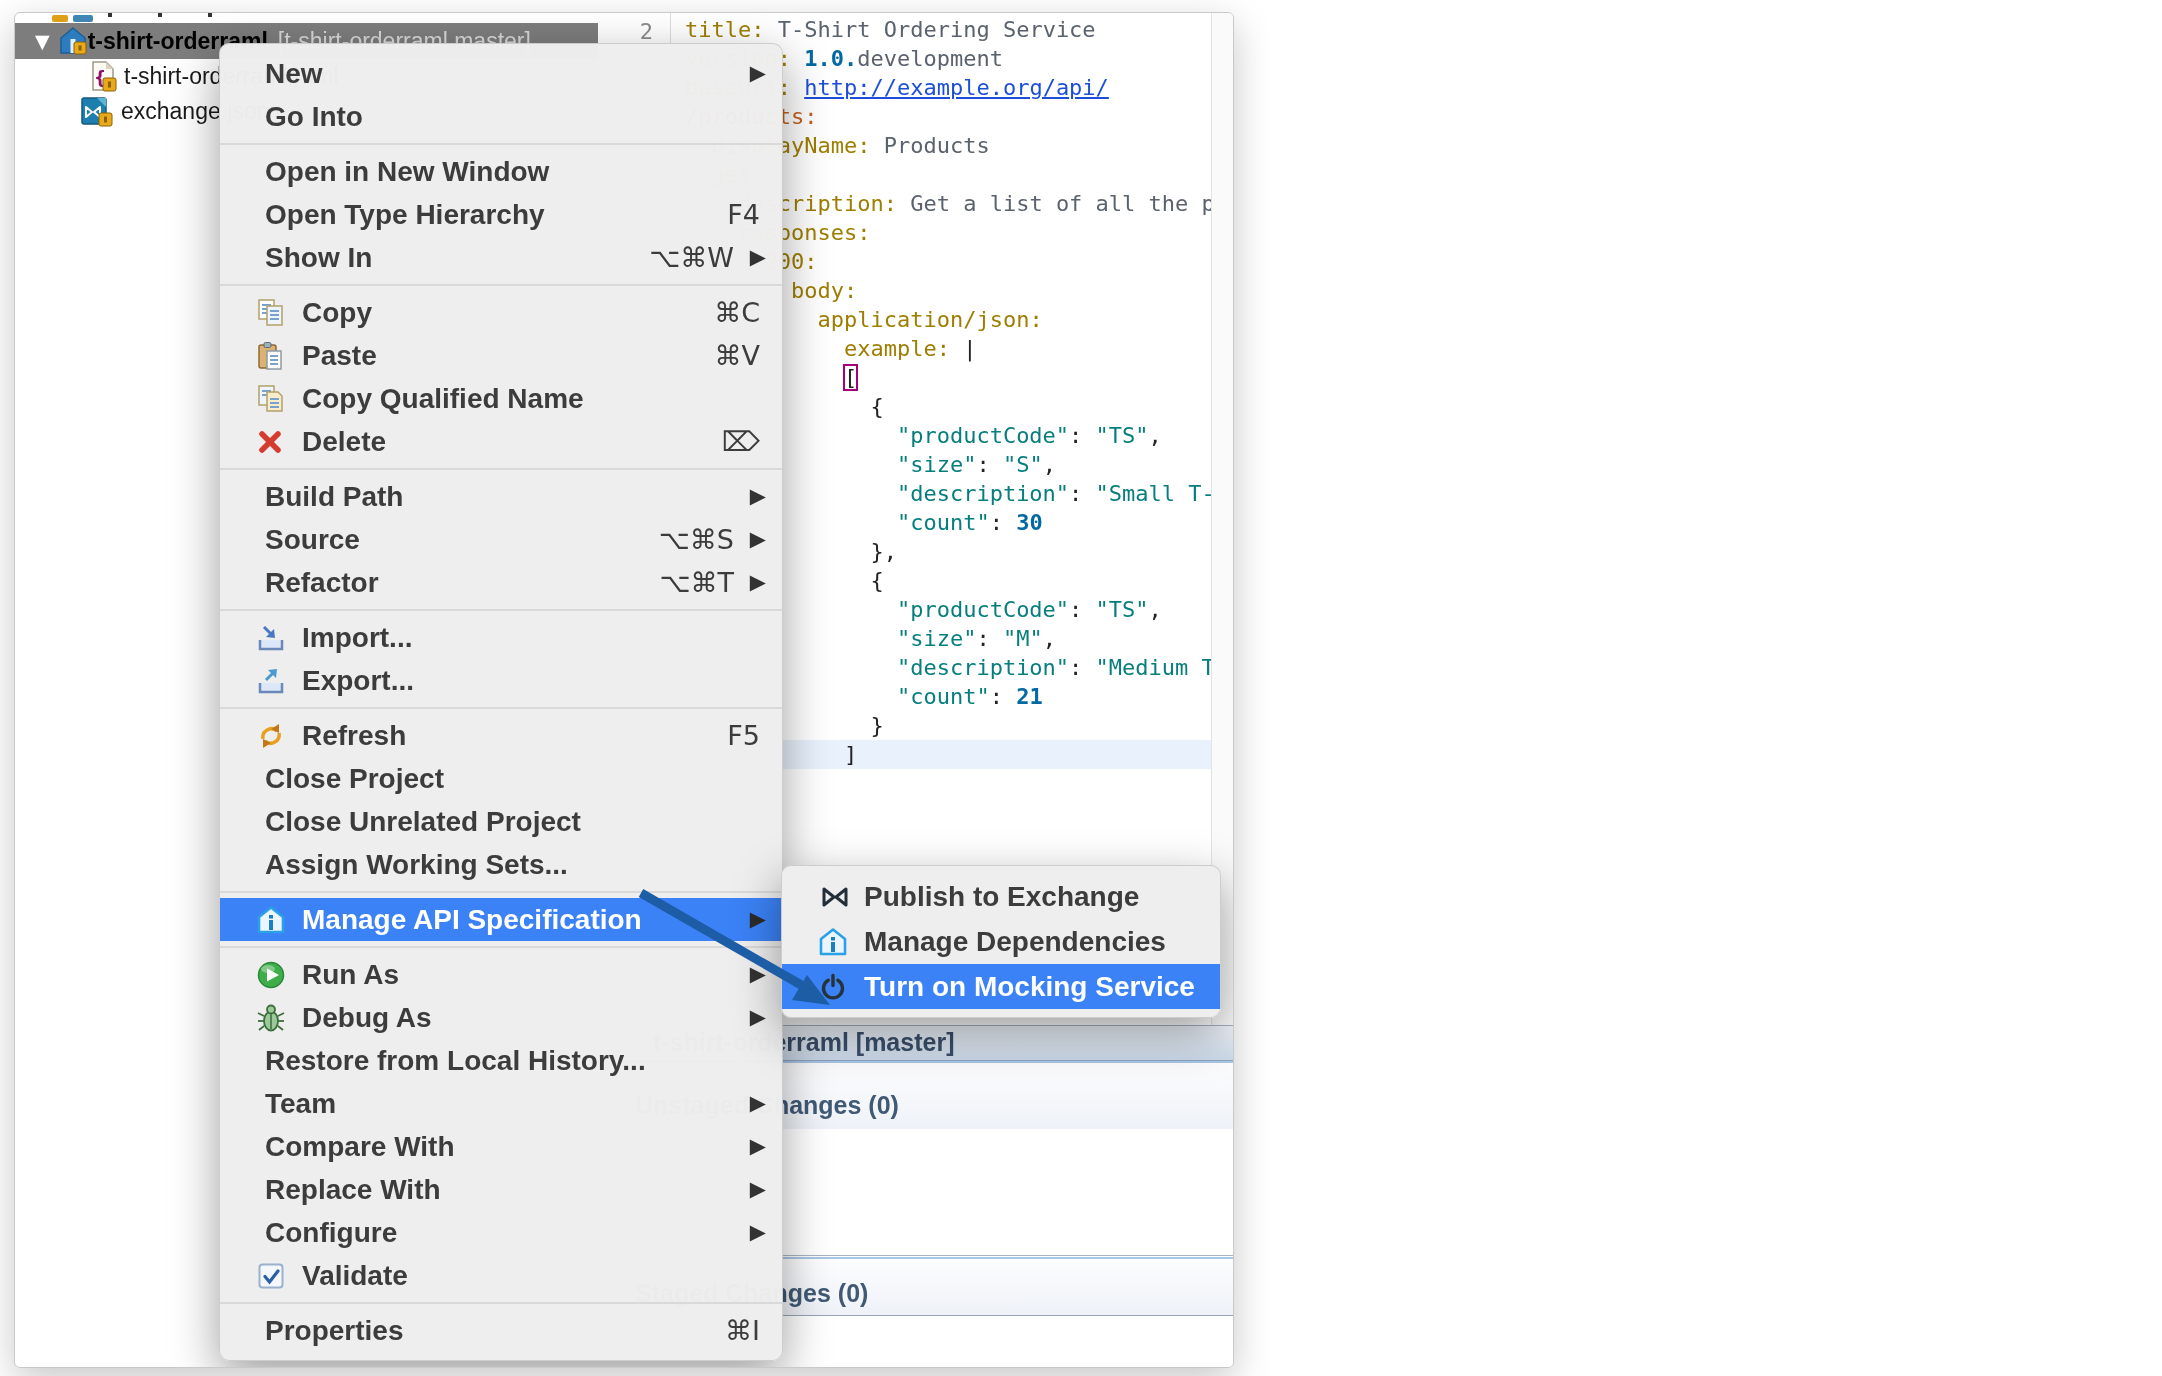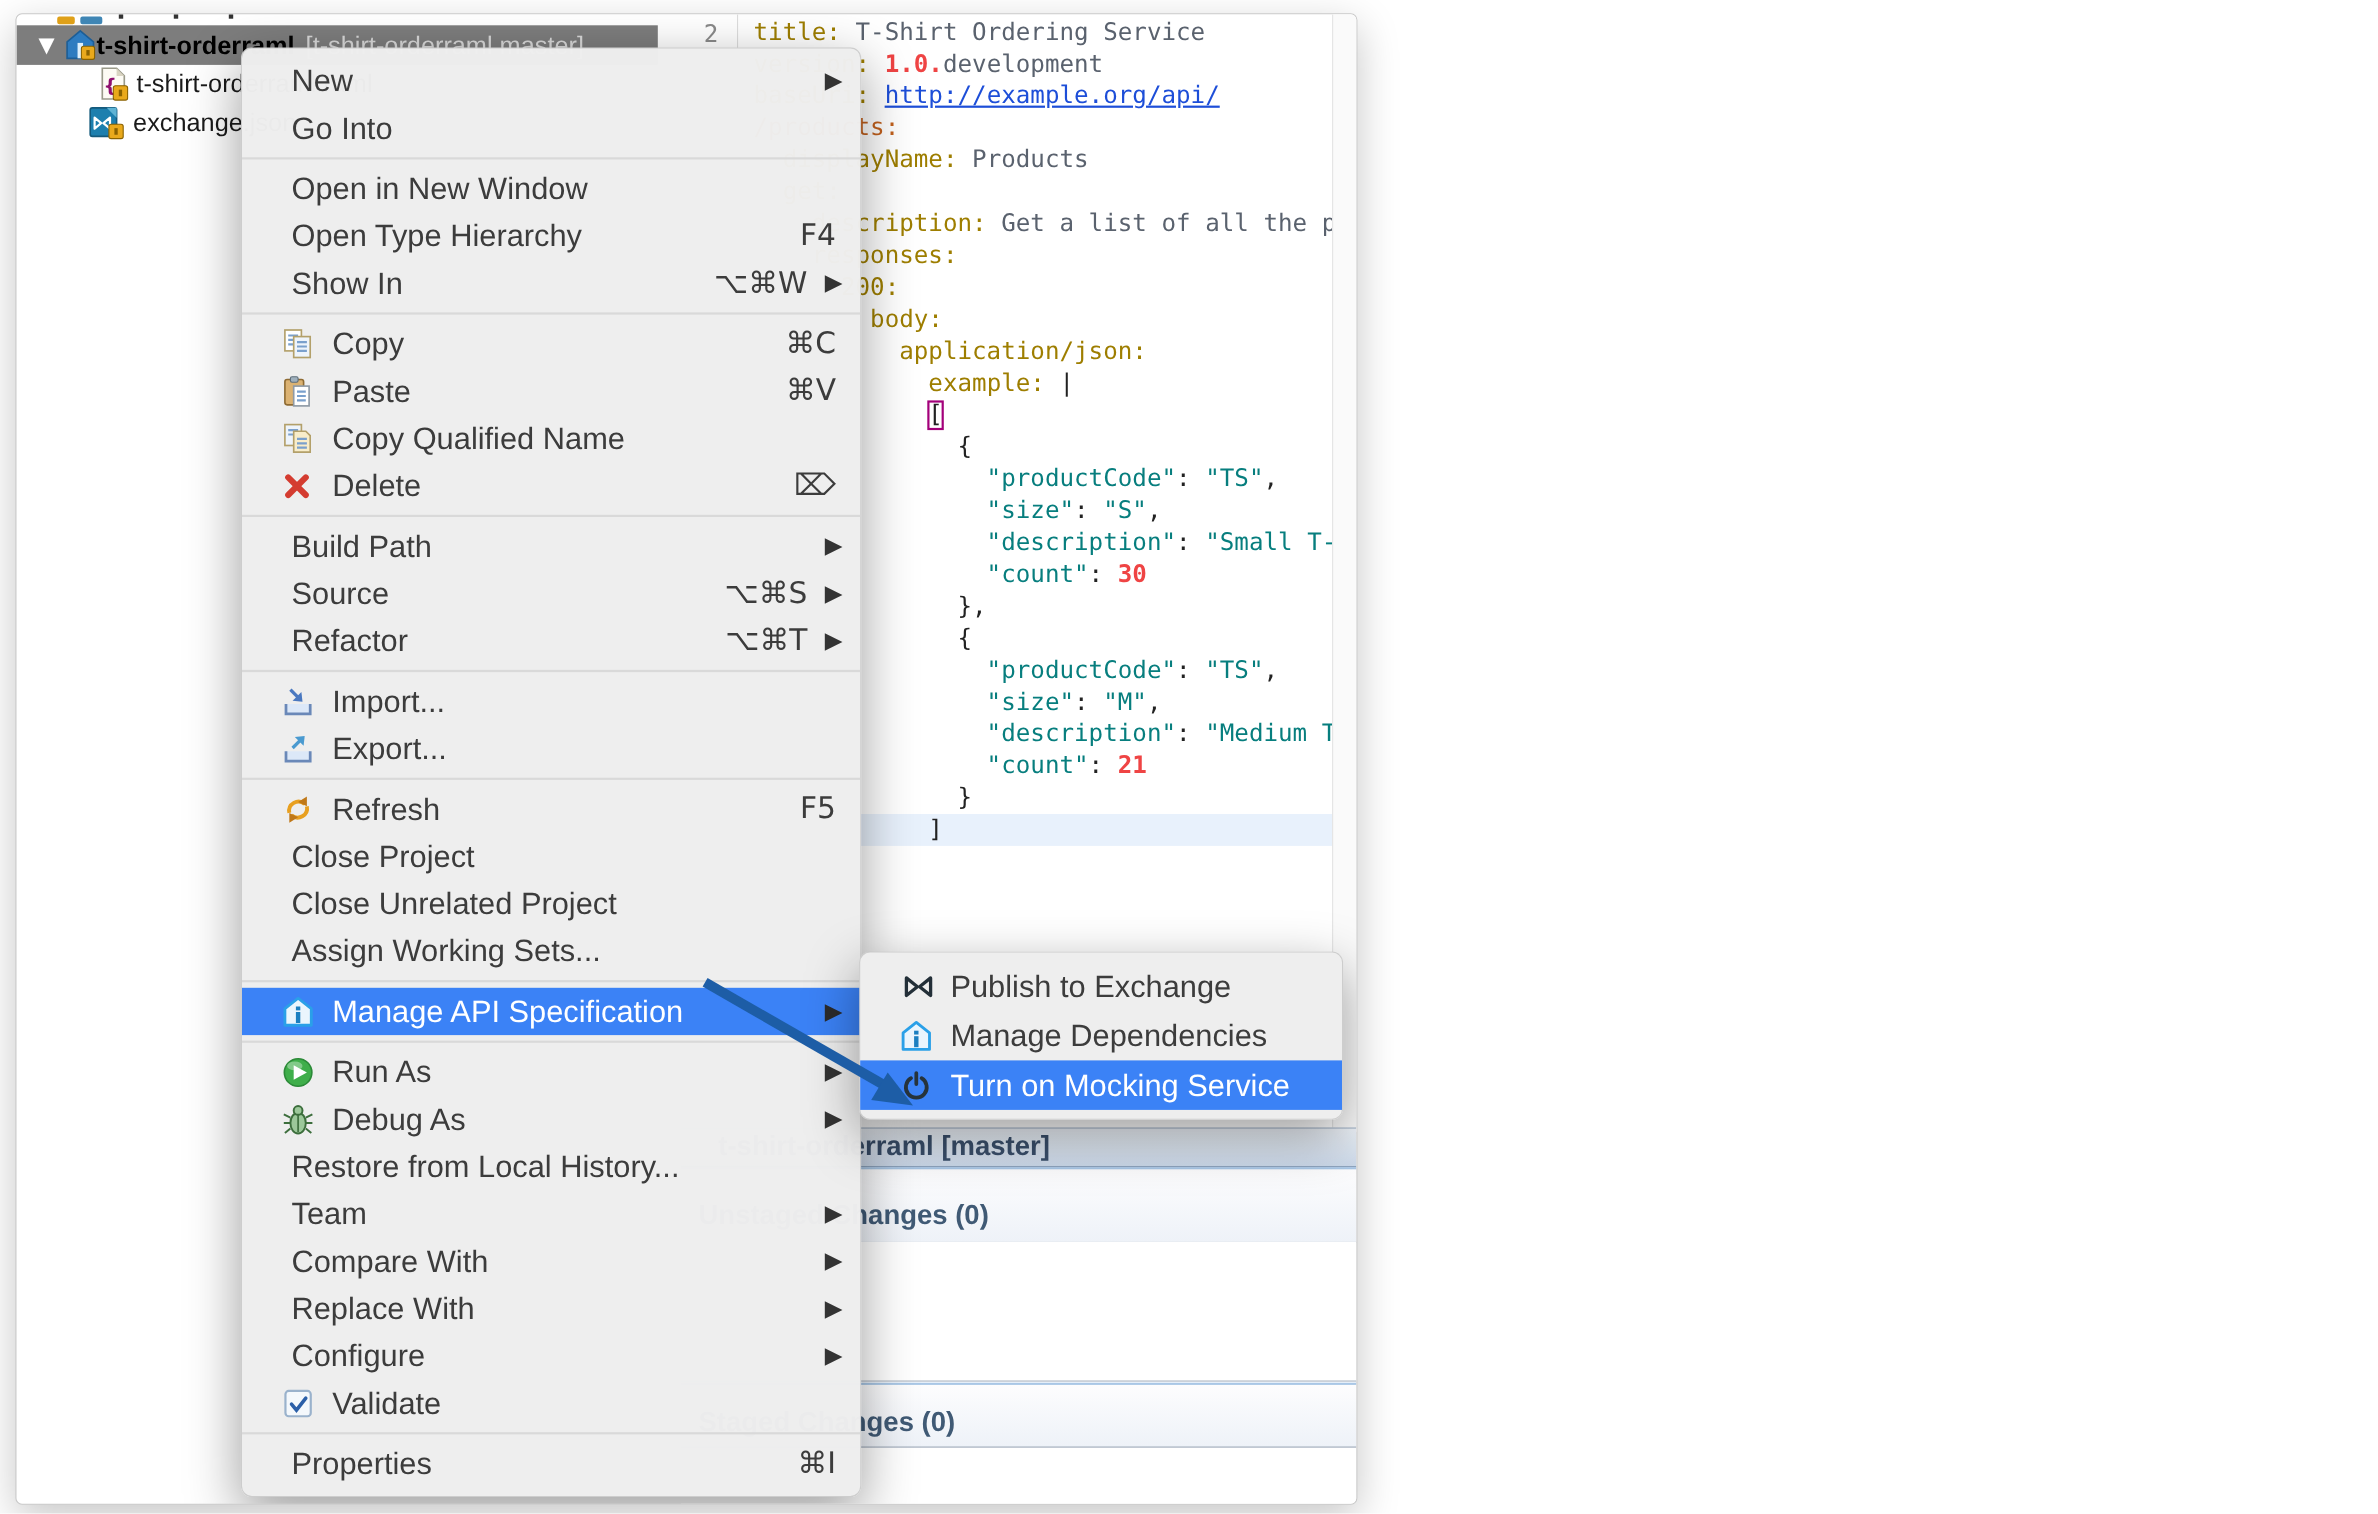--- a/index.html
+++ b/index.html
@@ -15,21 +15,21 @@
   .tree-row{position:absolute;display:flex;align-items:center;height:35px;color:#1a1a1a;font-size:23px;white-space:nowrap;}
   .caret{color:#ffffff;font-size:19px;margin:0 8px 0 20px;font-family:"DejaVu Sans",sans-serif;}
   .ticon{display:inline-block;line-height:0;}
   
   #gutter-num{position:absolute;left:604px;top:6px;width:34px;text-align:right;
       font-family:"DejaVu Sans Mono",monospace;font-size:22px;color:#8a8a8a;}
   #gutter-line{position:absolute;left:655px;top:0;width:1px;height:1016px;background:#dddddd;}
   #cur-line{position:absolute;left:643px;height:29px;width:553px;background:#e8f1fc;}
   #code{position:absolute;left:670px;top:2px;width:526px;overflow:hidden;}
   .cline{height:29px;line-height:29px;font-family:"DejaVu Sans Mono",monospace;font-size:22px;white-space:pre;}
-  .tk-k{color:#9e7e00;} .tk-r{color:#c2601c;} .tk-v{color:#5a626e;} .tk-n{color:#ef4444;font-weight:bold;}
+  .tk-k{color:#9e7e00;} .tk-r{color:#c2601c;} .tk-v{color:#5a626e;} .tk-n{color:#0369a1;font-weight:bold;}
   .tk-s{color:#077e7e;} .tk-p{color:#222222;}
   .tk-l{color:#1d4ed8;text-decoration:underline;text-align:right;}
   .tk-b{color:#222222;outline:2px solid #a3007a;outline-offset:-1px;}
   #ruler{position:absolute;left:1196px;top:0;width:22px;height:1016px;background:#fafafa;border-left:1px solid #e3e3e3;}
   
   #git-panel{position:absolute;left:604px;top:1012px;width:614px;height:342px;background:#ffffff;}
   #git-header{position:absolute;left:0;top:0;width:100%;height:34px;
       background:linear-gradient(#f0f5fb,#ccd9ea);border-top:1px solid #9fb2c8;border-bottom:1px solid #8fa5bf;}
   #git-header .t{position:absolute;left:34px;top:2px;font-size:25px;font-weight:bold;color:#3a4f6b;white-space:nowrap;}
   .git-sec{position:absolute;left:0;width:100%;background:linear-gradient(#fdfdfe,#eef2f8);
@@ -40,21 +40,21 @@
   #git-sec-staged{top:232px;height:56px;} #git-sec-staged .t{top:20px;}
   
   .menu{position:absolute;background:rgba(238,238,238,.985);border:1px solid rgba(0,0,0,.14);
         border-radius:10px;box-shadow:0 16px 48px rgba(0,0,0,.38);padding:8px 0;}
   #main-menu{left:204px;top:30px;width:562px;}
   #sub-menu{left:766px;top:852px;width:438px;}
   .msep{height:2px;background:#d9d9d9;margin:5px 0;}
   .mitem{position:relative;height:43px;line-height:43px;font-size:28px;color:#3c3c3c;white-space:nowrap;}
   #sub-menu .mitem{height:45px;line-height:45px;}
   .mitem.hl{background:#3b82f6;color:#ffffff;}
-  .mi-label{position:absolute;left:45px;}
+  .mi-label{position:absolute;left:45px;font-weight:bold;}
   .mitem.has-icon .mi-label{left:82px;}
   .mi-icon{position:absolute;left:36px;top:50%;transform:translateY(-50%);line-height:0;}
   .mi-short{position:absolute;right:22px;color:#3c3c3c;font-family:"DejaVu Sans",sans-serif;font-size:27px;}
   .mitem.has-arrow .mi-short{right:48px;}
   .mi-arrow{position:absolute;right:16px;top:0;color:#333333;font-family:"DejaVu Sans",sans-serif;font-size:21px;}
   .mitem.hl .mi-arrow{color:#2b2b2b;}
   
   #annot-arrow{position:absolute;left:610px;top:870px;z-index:50;}
   .z-menu{z-index:30;} .z-sub{z-index:40;}
 </style>

